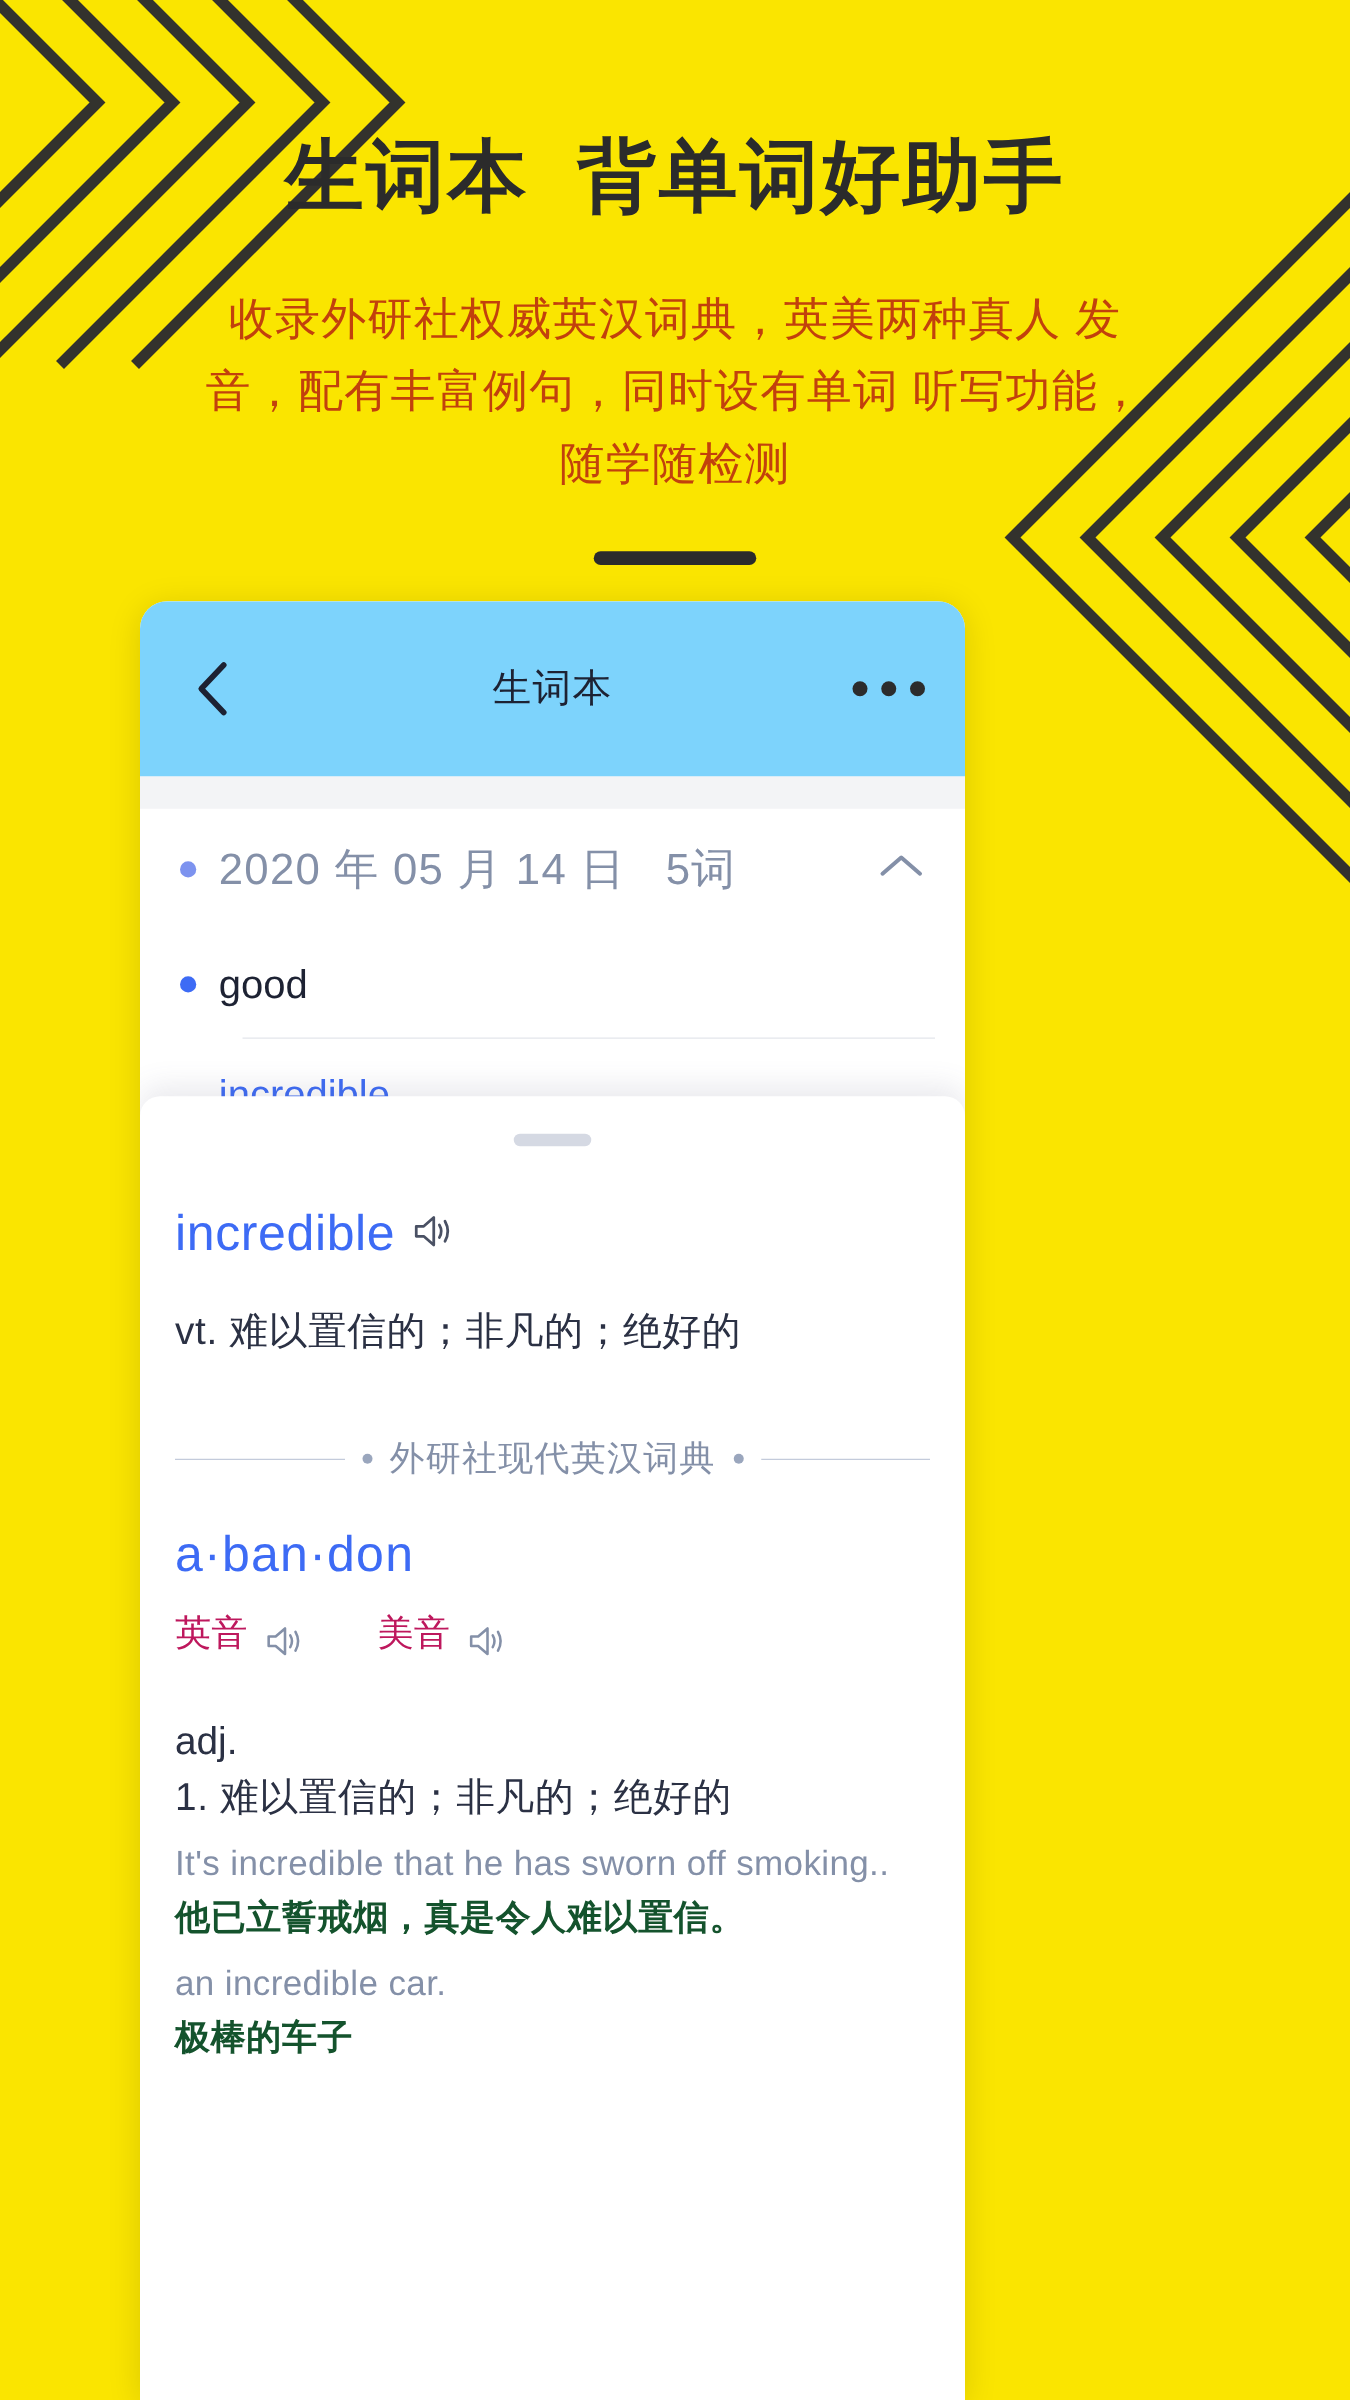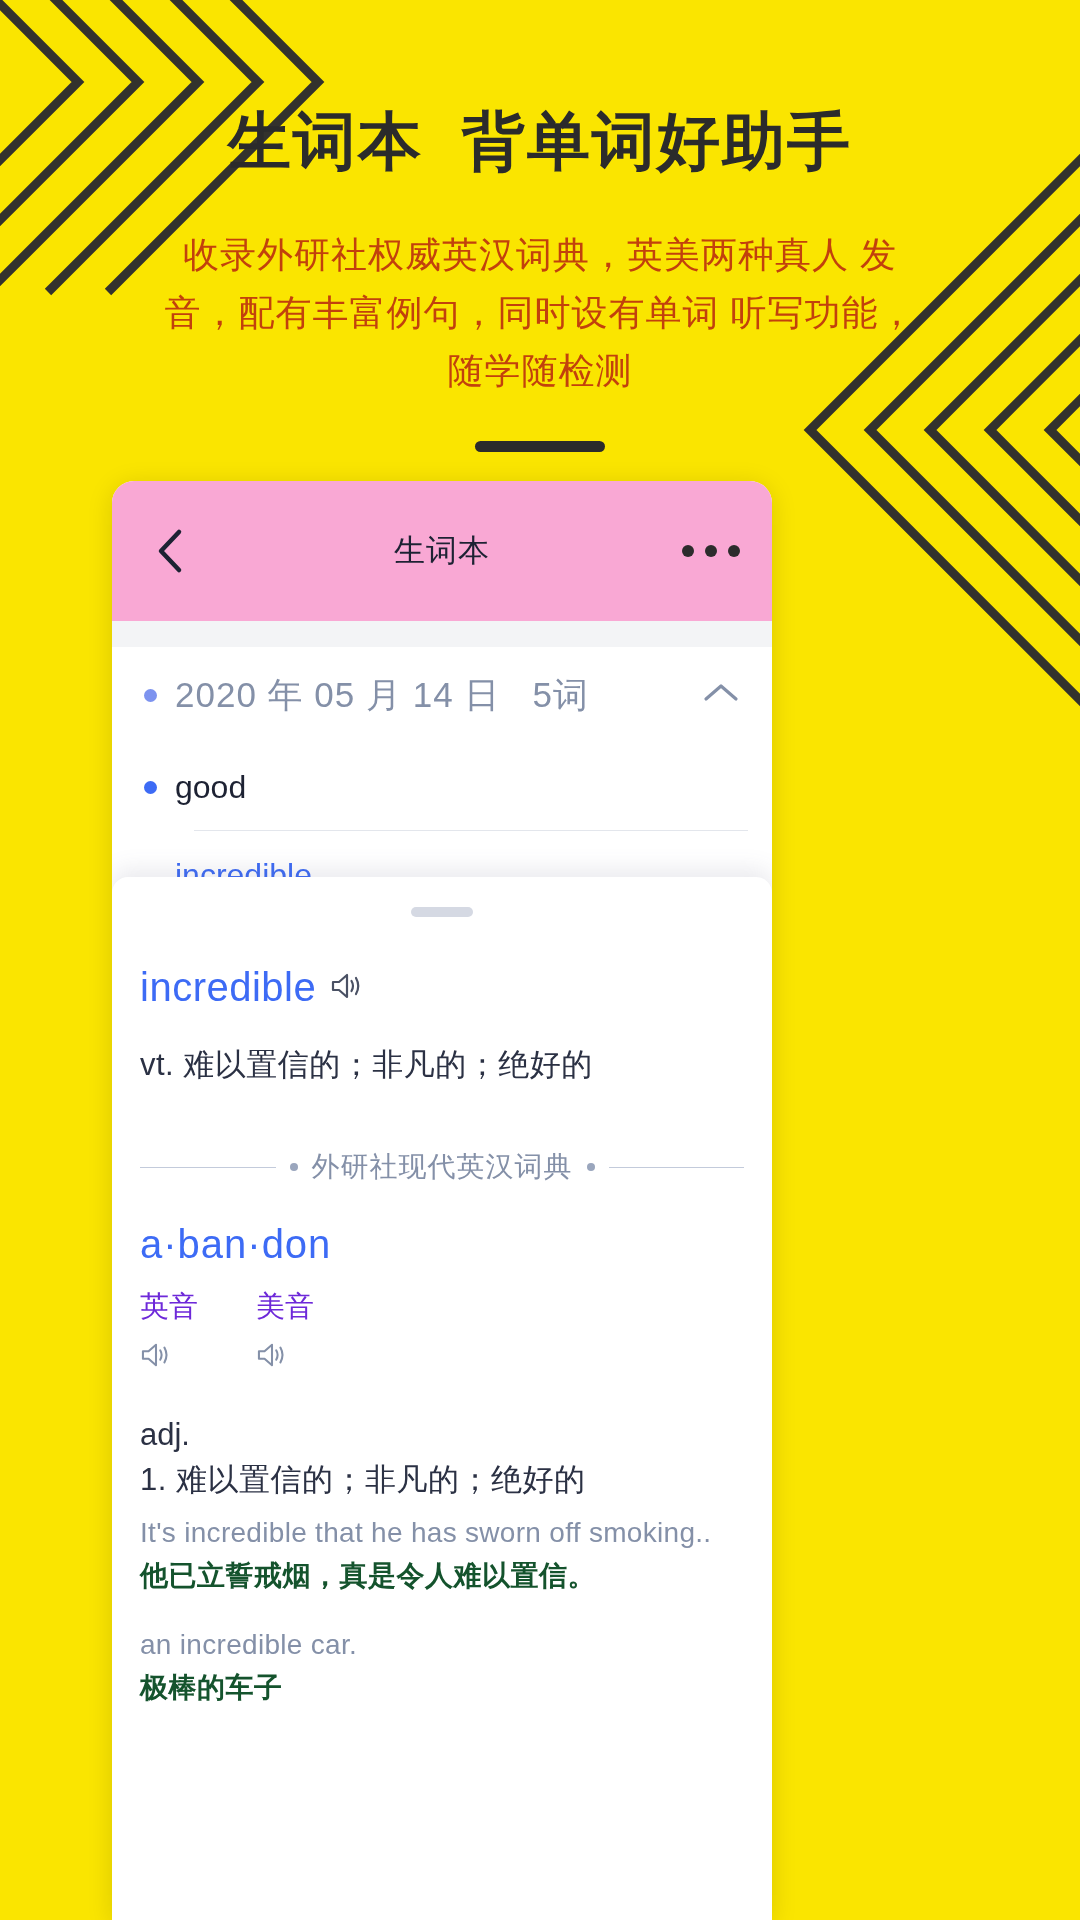--- a/index.html
+++ b/index.html
@@ -59,21 +59,21 @@
     z-index:6;
   }
 
   
   .navbar {
     height:140px;
     position:relative;
     display:flex;
     align-items:center;
     padding:0 32px;
-    background:#f9a8d4;
+    background:#7dd3fc;
   }
   .nav-back { width:52px; height:52px; display:flex; align-items:center; justify-content:center; }
   .nav-title {
     position:absolute; left:0; right:0;
     text-align:center;
     font-size:31px;
     color:#1d2233;
     letter-spacing:1px;
   }
   .nav-more {
@@ -155,31 +155,30 @@
     margin-top:36px;
     font-size:40px;
     color:#3d6bf5;
     letter-spacing:1px;
   }
   .pron-row {
     margin-top:20px;
     display:flex; align-items:center;
   }
   .pron {
-    display:flex; align-items:flex-start; gap:14px;
-    font-size:29px; color:#6d28d9;
+    display:flex; align-items:flex-end; gap:14px;
+    font-size:29px; color:#be185d;
     margin-right:58px;
-    flex-direction:column;
   }
 
   .pos { margin-top:48px; font-size:31px; color:#2b3144; }
   .sense { margin-top:6px; font-size:31px; color:#2b3144; letter-spacing:.5px; }
   .ex-en { margin-top:16px; font-size:28px; color:#8490a8; letter-spacing:.3px; white-space:nowrap; }
   .ex-zh { margin-top:8px; font-size:28px; color:#14532d; letter-spacing:.5px;font-weight:bold; }
-  .ex-block { margin-top:34px; }
+  .ex-block { margin-top:18px; }
 </style>
 </head>
 <body>
 
 <div class="deco" id="deco-left">
   <svg width="420" height="600" viewBox="0 0 420 600" fill="none">
     <g stroke="#33322d" stroke-width="9" fill="none">
       <polyline points="-120,-110 90,100 -120,310"></polyline>
       <polyline points="-60,-110 150,100 -60,310"></polyline>
       <polyline points="0,-110 210,100 0,310"></polyline>

